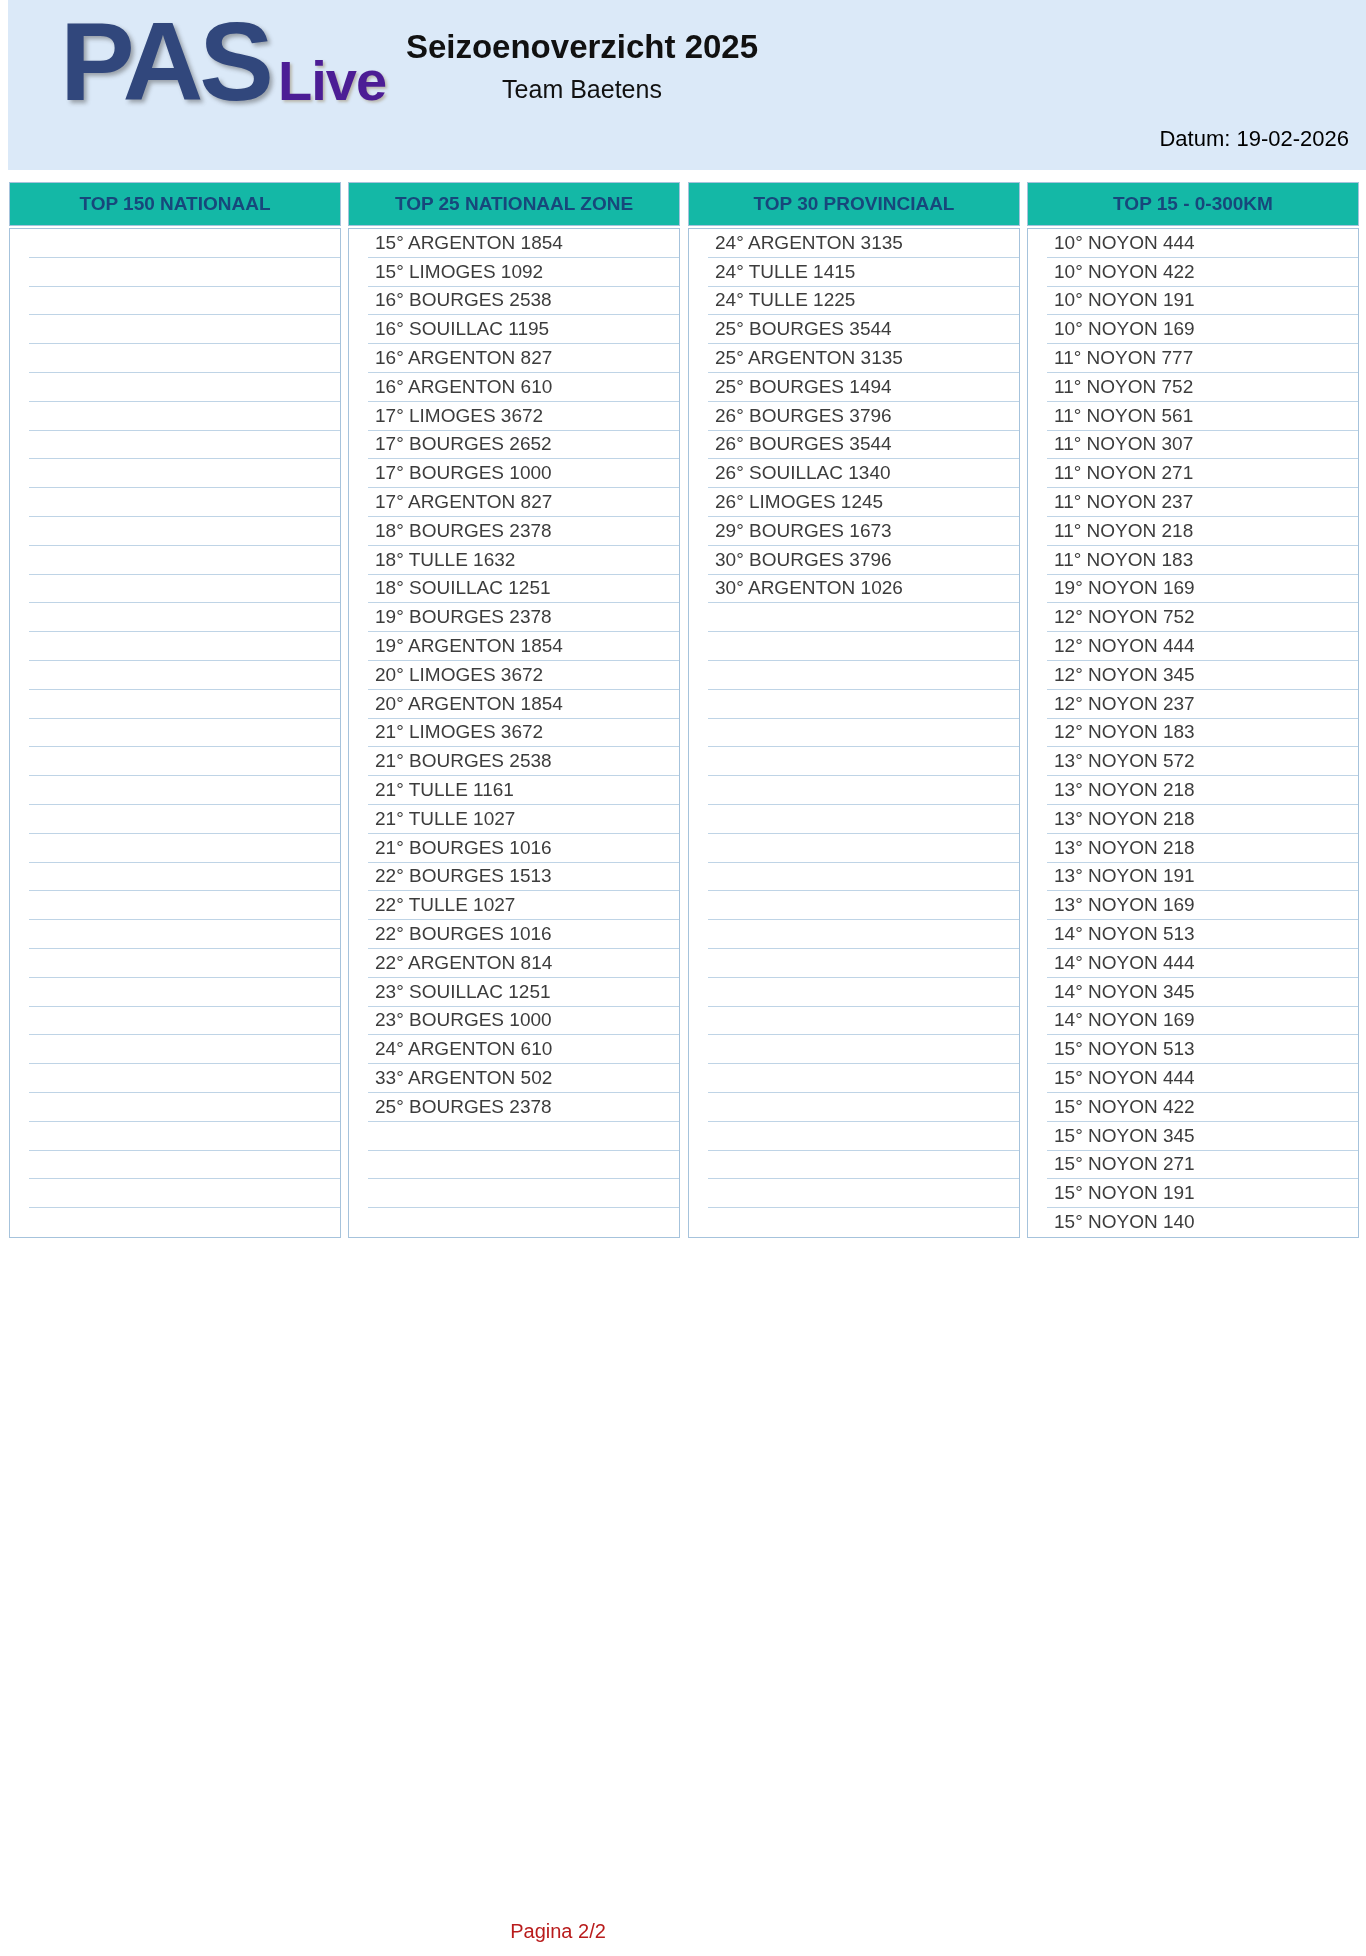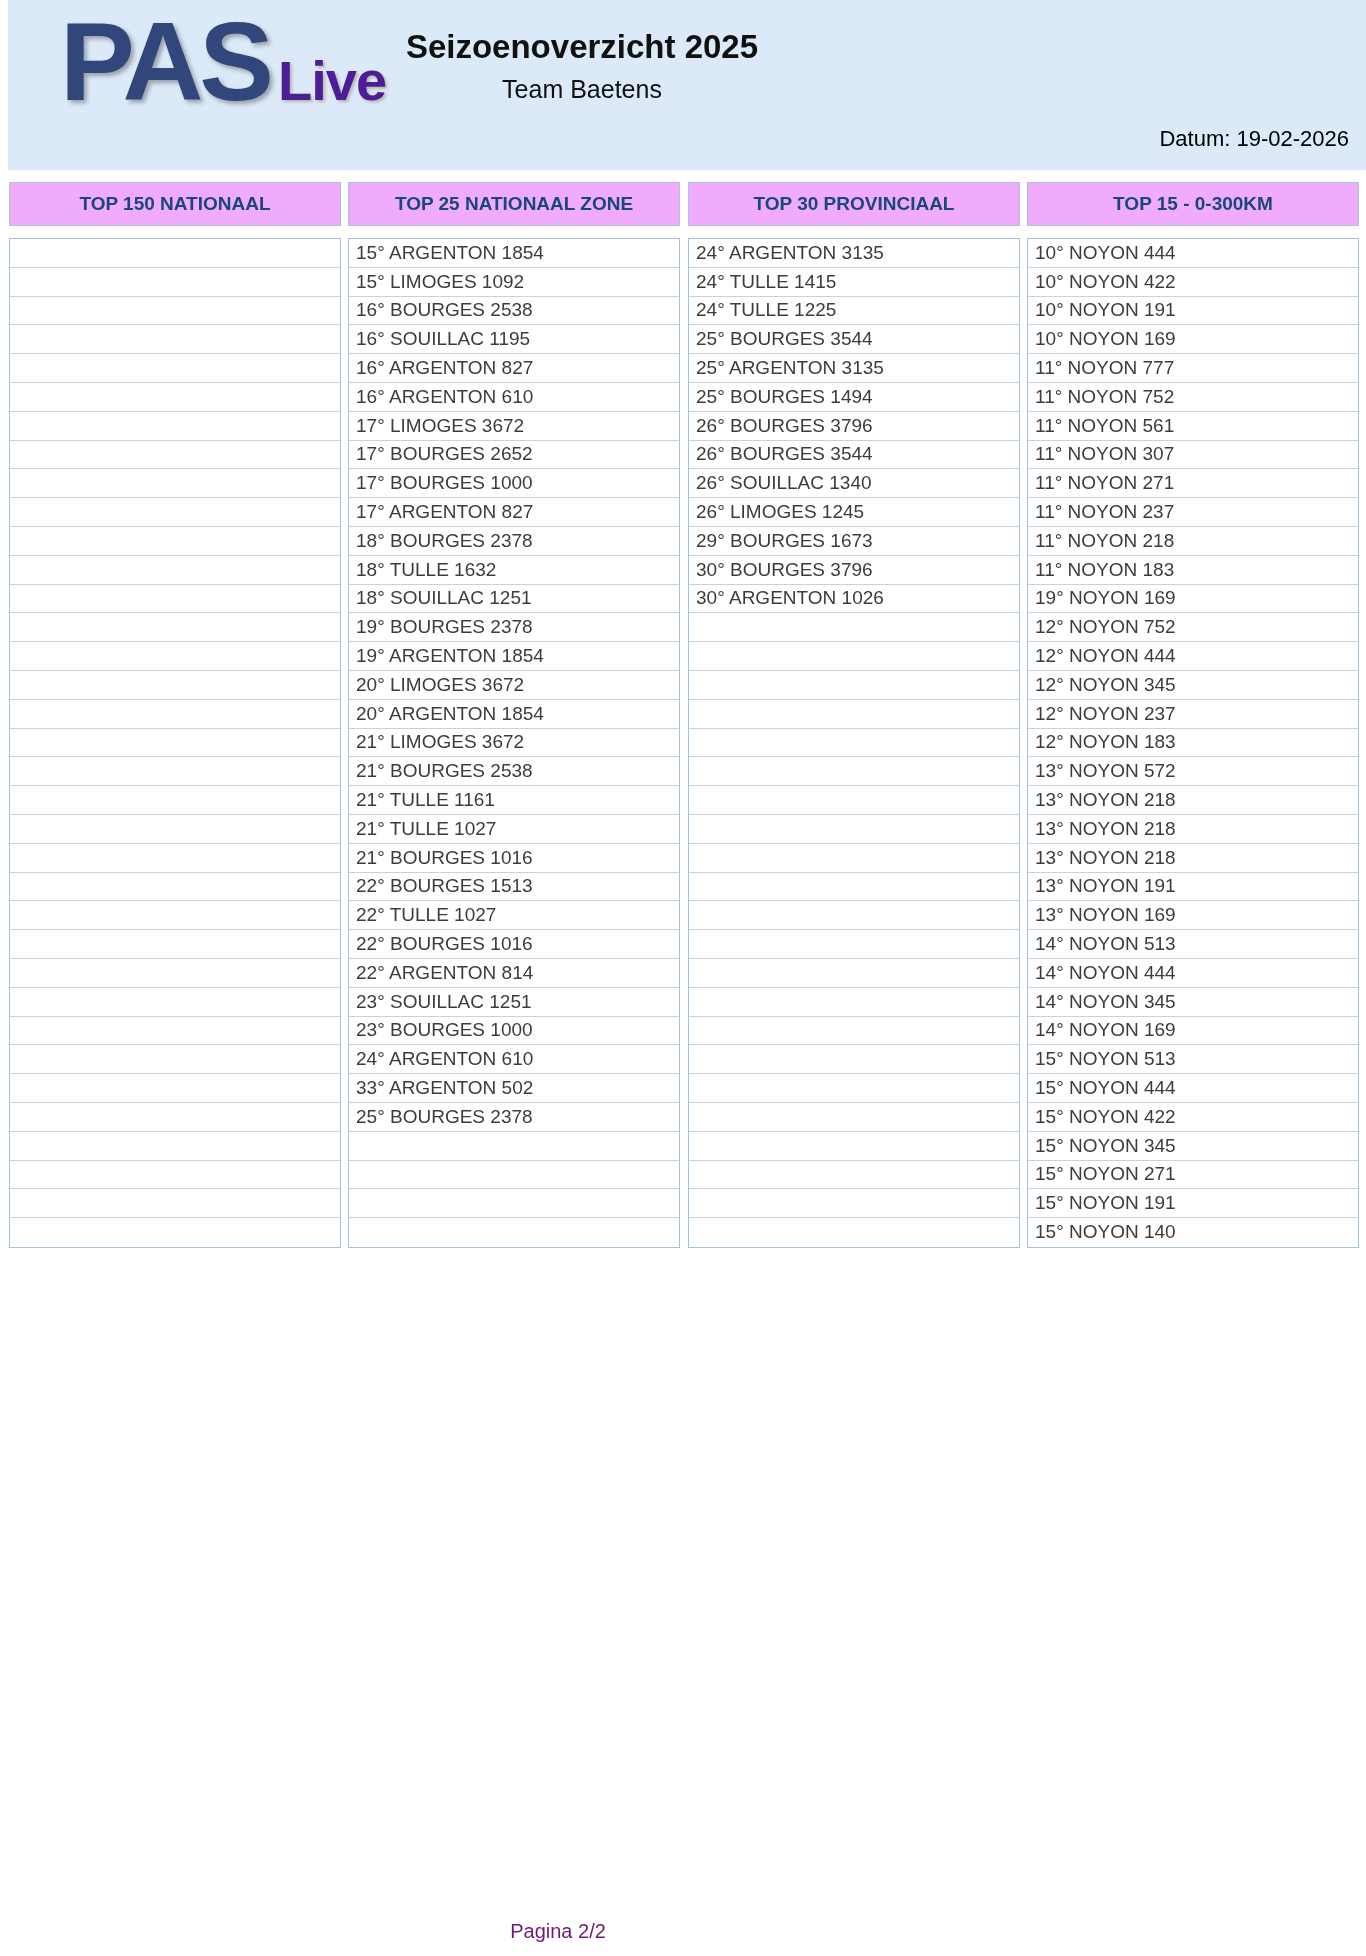--- a/index.html
+++ b/index.html
@@ -71,33 +71,34 @@
   
   .columns { position:absolute; left:0; top:0; width:1366px; height:1300px; }
   .column { position:absolute; top:182px; width:332px; }
   .column:nth-child(1) { left:9px;    }
   .column:nth-child(2) { left:348px;  }
   .column:nth-child(3) { left:688px;  }
   .column:nth-child(4) { left:1027px; }
 
   .col-header {
     height:44px;
-    background:#f0abfc;
+    background:#14b8a6;
     border:1px solid #a6c3dc;
     display:flex;
     align-items:center;
     justify-content:center;
     font-size:19px;
     font-weight:bold;
     color:#17477b;
-    margin-bottom:12px;
+    margin-bottom:2px;
   }
   .col-body {
     border:1px solid #a6c3dc;
     background:#ffffff;
+    padding-left:19px;
   }
   .row {
     height:28.8px;
     border-bottom:1px solid #bfd4e6;
     display:flex;
     align-items:center;
     padding-left:7px;
     font-size:19px;
     color:#3c3c3c;
     white-space:nowrap;
@@ -105,21 +106,21 @@
   }
   .row:last-child { border-bottom:none; }
 
   
   .footer {
     position:absolute;
     left:0; top:1920px;
     width:1116px;
     text-align:center;
     font-size:20px;
-    color:#701a75;
+    color:#b91c1c;
   }
 </style>
 </head>
 <body>
 
 <div class="page">
 
   <div class="header-band">
     <div class="logo">
       <span class="logo-pas">PAS</span>

